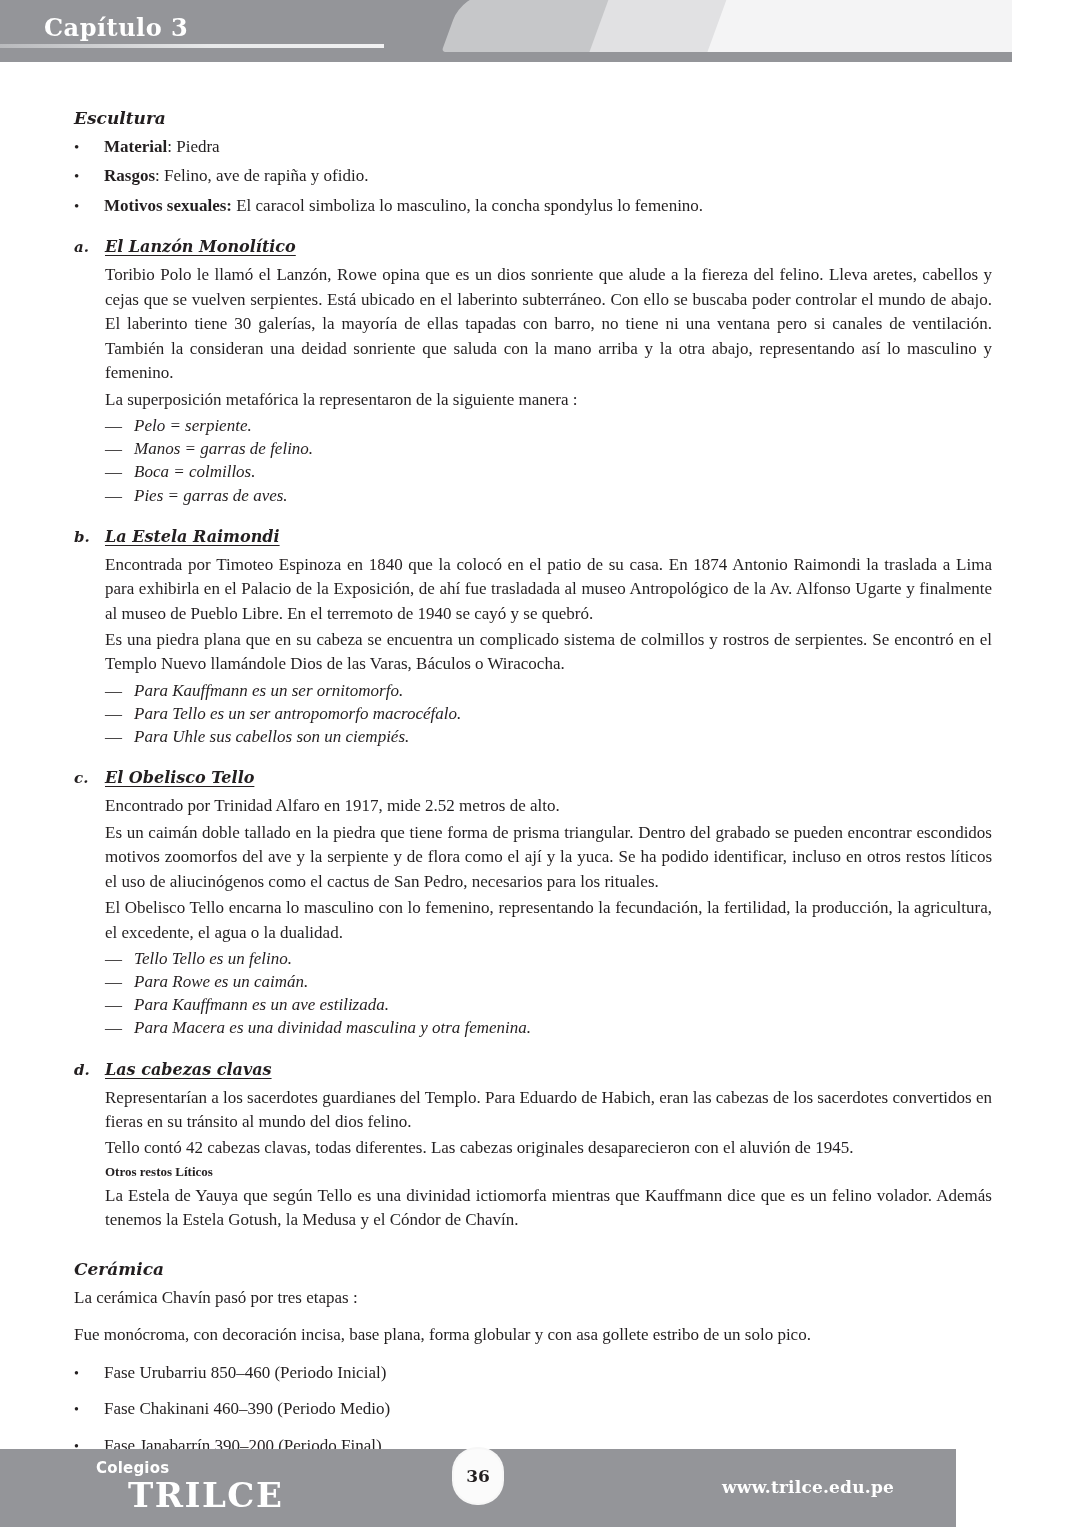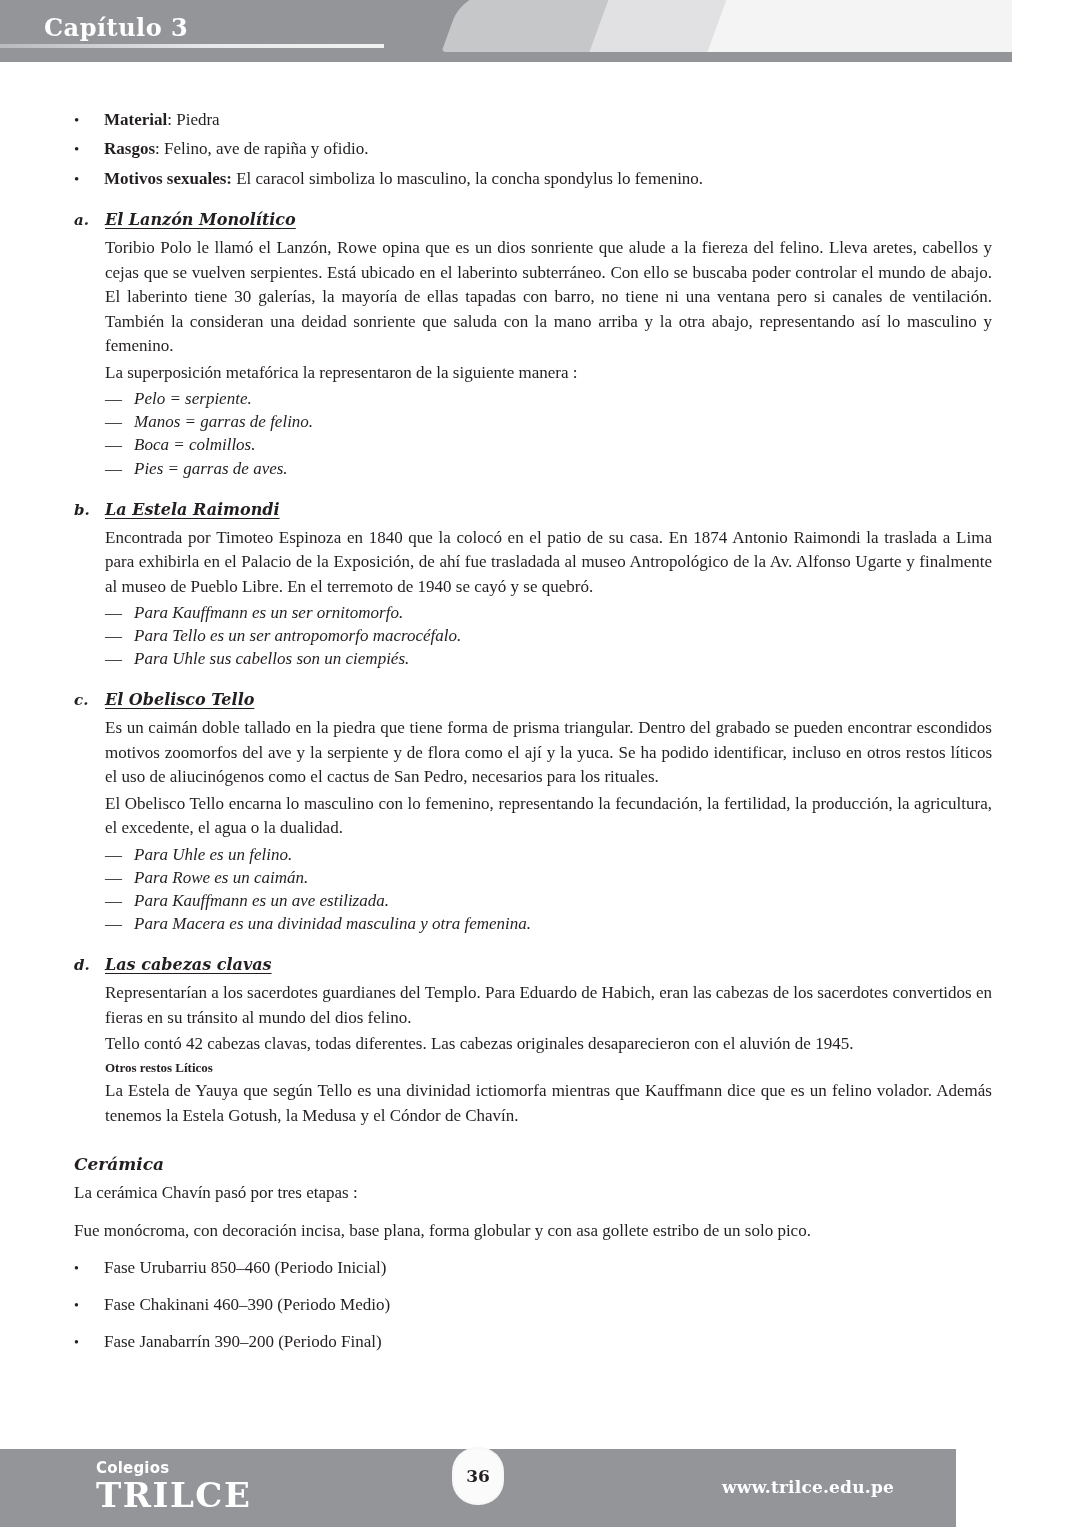--- a/index.html
+++ b/index.html
@@ -192,20 +192,21 @@
     letter-spacing: 0.2px;
     line-height: 1;
     margin-bottom: 2px;
   }
   .logo-main {
     font-family: "DejaVu Serif", "Liberation Serif", serif;
     font-weight: bold;
     font-size: 34px;
     letter-spacing: 1.5px;
     line-height: 1;
+    margin-left: 32px;
   }
   .page-badge {
     position: absolute;
     left: 50%;
     transform: translateX(-50%);
     top: 0;
     width: 48px;
     height: 54px;
     background: #fbfbfb;
     border-radius: 48% 48% 48% 48% / 42% 42% 42% 42%;
@@ -239,20 +240,21 @@
   <div class="hdr-band hdr-band-2"></div>
   <div class="hdr-band hdr-band-3"></div>
   <div class="hdr-rule"></div>
   <div class="hdr-title">Capítulo 3</div>
   <div class="hdr-strip"></div>
 </div>
 <div class="hdr-bottom-line"></div>
 
 <div class="content">
 
+  <div class="sec-title">Escultura</div>
 
   <div class="bullet-row">
     <span class="bullet-mark">•</span>
     <span class="bullet-text"><b>Material</b><span>: Piedra</span></span>
   </div>
   <div class="bullet-row">
     <span class="bullet-mark">•</span>
     <span class="bullet-text"><b>Rasgos</b><span>: Felino, ave de rapiña y ofidio.</span></span>
   </div>
   <div class="bullet-row">
@@ -284,44 +286,46 @@
       <span class="dash-text">Pies = garras de aves.</span>
     </div>
   </div>
 
   <div class="lettered">
     <span class="letter-mark">b.</span>
     <span class="letter-head">La Estela Raimondi</span>
   </div>
   <div class="body-block">
     <p class="para">Encontrada por Timoteo Espinoza en 1840 que la colocó en el patio de su casa. En 1874 Antonio Raimondi la traslada a Lima para exhibirla en el Palacio de la Exposición, de ahí fue trasladada al museo Antropológico de la Av. Alfonso Ugarte y finalmente al museo de Pueblo Libre. En el terremoto de 1940 se cayó y se quebró.</p>
+    <p class="para">Es una piedra plana que en su cabeza se encuentra un complicado sistema de colmillos y rostros de serpientes. Se encontró en el Templo Nuevo llamándole Dios de las Varas, Báculos o Wiracocha.</p>
     <div class="dash-row">
       <span class="dash-mark">—</span>
       <span class="dash-text">Para Kauffmann es un ser ornitomorfo.</span>
     </div>
     <div class="dash-row">
       <span class="dash-mark">—</span>
       <span class="dash-text">Para Tello es un ser antropomorfo macrocéfalo.</span>
     </div>
     <div class="dash-row">
       <span class="dash-mark">—</span>
       <span class="dash-text">Para Uhle sus cabellos son un ciempiés.</span>
     </div>
   </div>
 
   <div class="lettered">
     <span class="letter-mark">c.</span>
     <span class="letter-head">El Obelisco Tello</span>
   </div>
   <div class="body-block">
+    <p class="para nojust">Encontrado por Trinidad Alfaro en 1917, mide 2.52 metros de alto.</p>
     <p class="para">Es un caimán doble tallado en la piedra que tiene forma de prisma triangular. Dentro del grabado se pueden encontrar escondidos motivos zoomorfos del ave y la serpiente y de flora como el ají y la yuca. Se ha podido identificar, incluso en otros restos líticos el uso de aliucinógenos como el cactus de San Pedro, necesarios para los rituales.</p>
     <p class="para">El Obelisco Tello encarna lo masculino con lo femenino, representando la fecundación, la fertilidad, la producción, la agricultura, el excedente, el agua o la dualidad.</p>
     <div class="dash-row">
       <span class="dash-mark">—</span>
-      <span class="dash-text">Para Uhle es un felino.</span>
+      <span class="dash-text">Tello Tello es un felino.</span>
     </div>
     <div class="dash-row">
       <span class="dash-mark">—</span>
       <span class="dash-text">Para Rowe es un caimán.</span>
     </div>
     <div class="dash-row">
       <span class="dash-mark">—</span>
       <span class="dash-text">Para Kauffmann es un ave estilizada.</span>
     </div>
     <div class="dash-row">

